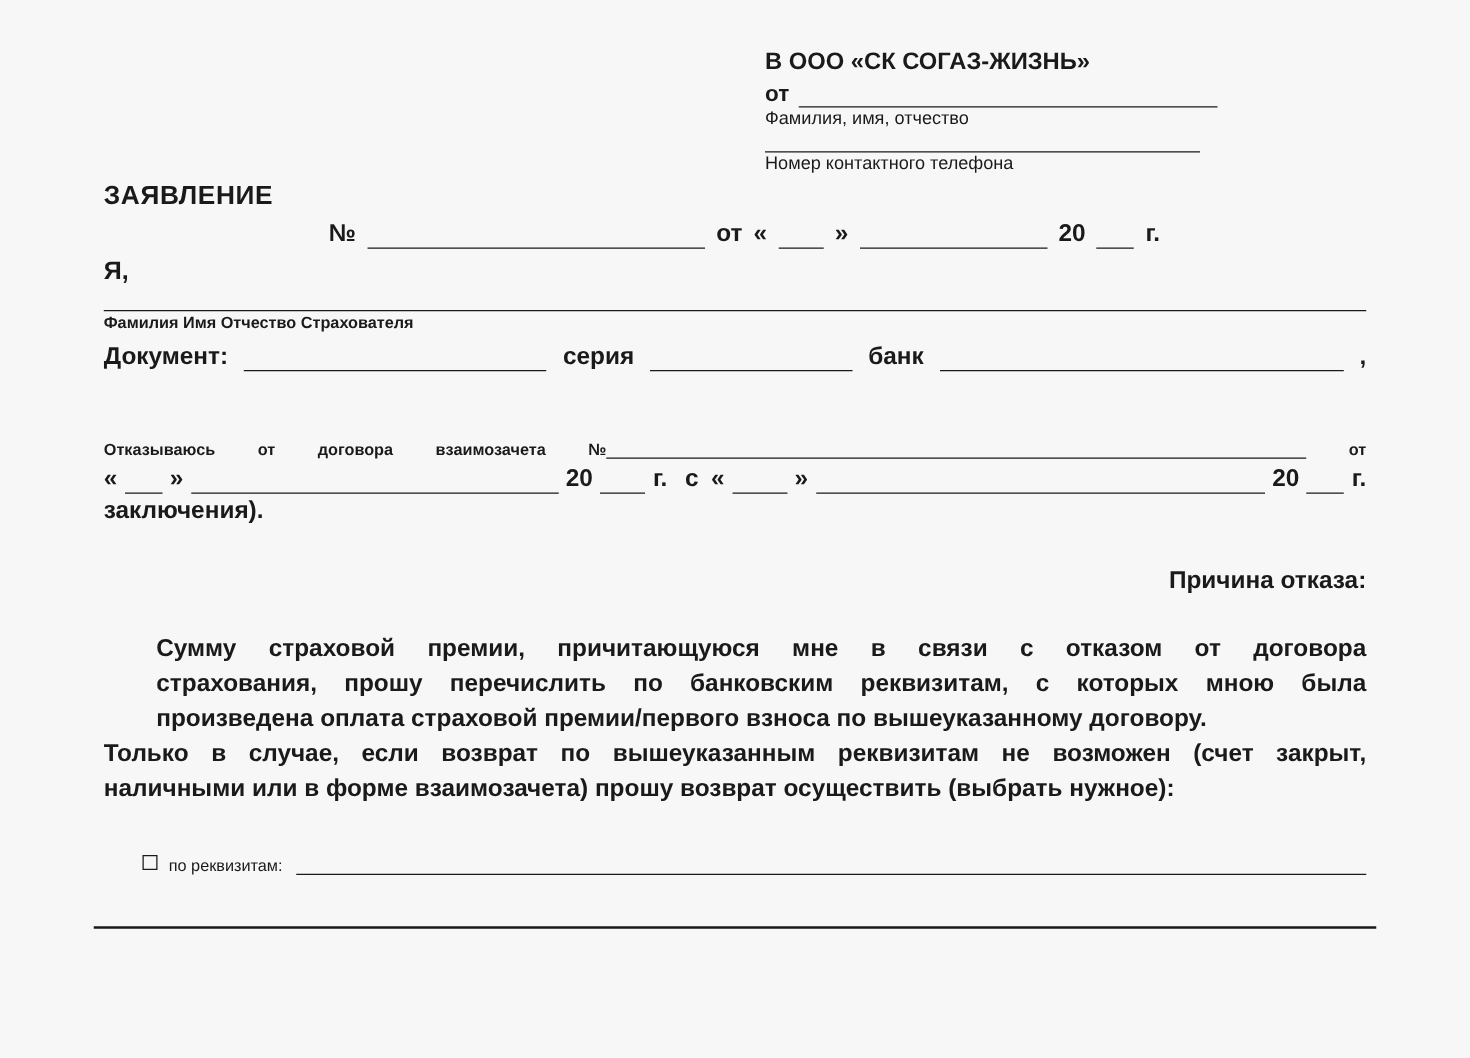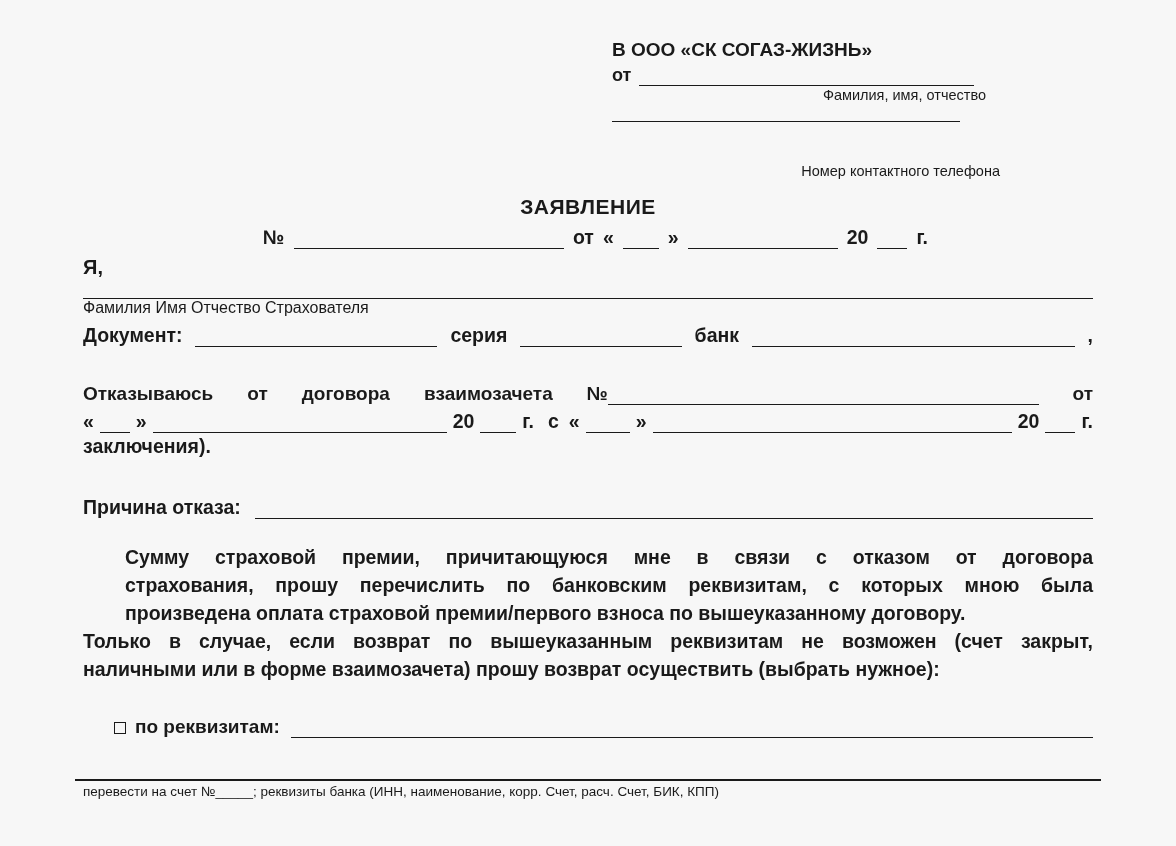--- a/index.html
+++ b/index.html
@@ -21,63 +21,63 @@
   
   .row { display: flex; align-items: flex-end; }
   .bl  { border-bottom: 1.6px solid #1a1a1a; height: 1.05em; }
   .grow { flex: 1 1 auto; }
 
   
   .hdr-block { width: 424px; margin-left: 529px; }
   .hdr-org { font-size: 19px; font-weight: 700; line-height: 24px; white-space: nowrap; }
   .hdr-from { font-size: 18px; font-weight: 700; height: 24px; }
   .hdr-from .bl { margin-left: 8px; margin-right: 62px; }
-  .hdr-cap { font-size: 14.5px; font-weight: 400; line-height: 18px; text-align: right; }
+  .hdr-cap { font-size: 14.5px; font-weight: 400; line-height: 18px; }
   .cap-name  { padding-right: 50px; }
-  .cap-phone { padding-right: 36px; margin-top: 40px; }
+  .cap-phone { padding-right: 36px; }
   .hdr-phone-line { border-bottom: 1.6px solid #1a1a1a; margin-top: 17px; margin-right: 76px; height: 0; }
 
   
-  .title { text-align: center; margin-top: 14px; }
+  .title { margin-top: 4px; }
   .title-main { font-size: 21px; font-weight: 700; line-height: 25px; letter-spacing: .5px; }
   .title-sub  { font-size: 19.5px; font-weight: 700; line-height: 26px; }
   .num-row { margin: 2px 165px 0 180px; height: 28px; font-size: 19.5px; font-weight: 700; }
   .num-row > * { margin-right: 9px; }
   .num-row > *:last-child { margin-right: 0; }
 
   
   .pronoun { font-size: 20px; font-weight: 700; margin-top: 5px; line-height: 26px; }
   .fio-line { border-bottom: 1.6px solid #1a1a1a; margin-top: 18px; height: 0; }
-  .small-cap { font-size: 16px; font-weight: 400; line-height: 17px; }
+  .small-cap { font-size: 13px; font-weight: 700; line-height: 17px; }
   .doc-row { margin-top: 3px; height: 28px; font-size: 19.5px; font-weight: 700; }
   .doc-row > * { margin-right: 13px; }
   .doc-row > *:last-child { margin-right: 0; }
 
   
-  .ref-l1 { margin-top: 30px; height: 28px; font-size: 19px; font-weight: 700; gap: 34px; }
+  .ref-l1 { margin-top: 42px; height: 28px; font-size: 13px; font-weight: 700; gap: 34px; }
   .numblank { flex: 1 1 auto; display: flex; align-items: flex-end; }
   .numblank .bl { flex: 1; }
   .ref-l2 { height: 28px; font-size: 19.5px; font-weight: 700; gap: 6px; }
   .ref-l2 .note { font-size: 17.5px; margin-left: 8px; white-space: nowrap; }
   .w30 { width: 30px; } .w36 { width: 36px; } .w44 { width: 44px; }
   .fx09 { flex: 0.9 1 auto; } .fx11 { flex: 1.1 1 auto; }
   .ref-l3 { font-size: 19.5px; font-weight: 700; line-height: 27px; }
 
   
-  .reason-row { margin-top: 31px; height: 28px; font-size: 19.5px; font-weight: 700; }
+  .reason-row { margin-top: 31px; height: 28px; font-size: 19.5px; font-weight: 700; flex-direction: column; }
   .reason-row .bl { margin-left: 14px; }
 
   
   .paras { margin-top: 24px; margin-left: 42px; }
   .jline { font-size: 19.5px; font-weight: 700; line-height: 28px;
            text-align: justify; text-align-last: justify; }
   .jline.jl-end { text-align-last: left; }
 
   
-  .req-row { margin-top: 26px; height: 29px; font-size: 19px; font-weight: 700; padding-left: 31px; }
+  .req-row { margin-top: 26px; height: 29px; font-size: 13px; font-weight: 400; padding-left: 31px; }
   .checkbox { width: 12px; height: 12px; border: 1.6px solid #1a1a1a; margin: 0 9px 4px 0; flex: none; background: transparent; }
   .req-row .bl { margin-left: 11px; border-bottom-width: 1.9px; }
 
   
   .footer-line { border-bottom: 2.4px solid #1a1a1a; margin-top: 41px; margin-left: -8px; margin-right: -8px; height: 0; }
   .footer-cap { font-size: 13.5px; font-weight: 400; line-height: 18px; margin-top: 2px; }
 </style>
 </head>
 <body>
 
@@ -169,15 +169,14 @@
     <div class="jline jl-end">наличными или в форме взаимозачета) прошу возврат осуществить (выбрать нужное):</div>
   </div>
 
   <div class="row req-row">
     <span class="checkbox"></span>
     <span>по реквизитам:</span>
     <span class="bl grow"></span>
   </div>
 
   <div class="footer-line"></div>
-  <div class="footer-cap">перевести на счет №_____; реквизиты банка (ИНН, наименование, корр. Счет, расч. Счет, БИК, КПП)</div>
 
 </div>
 
 </body></html>

